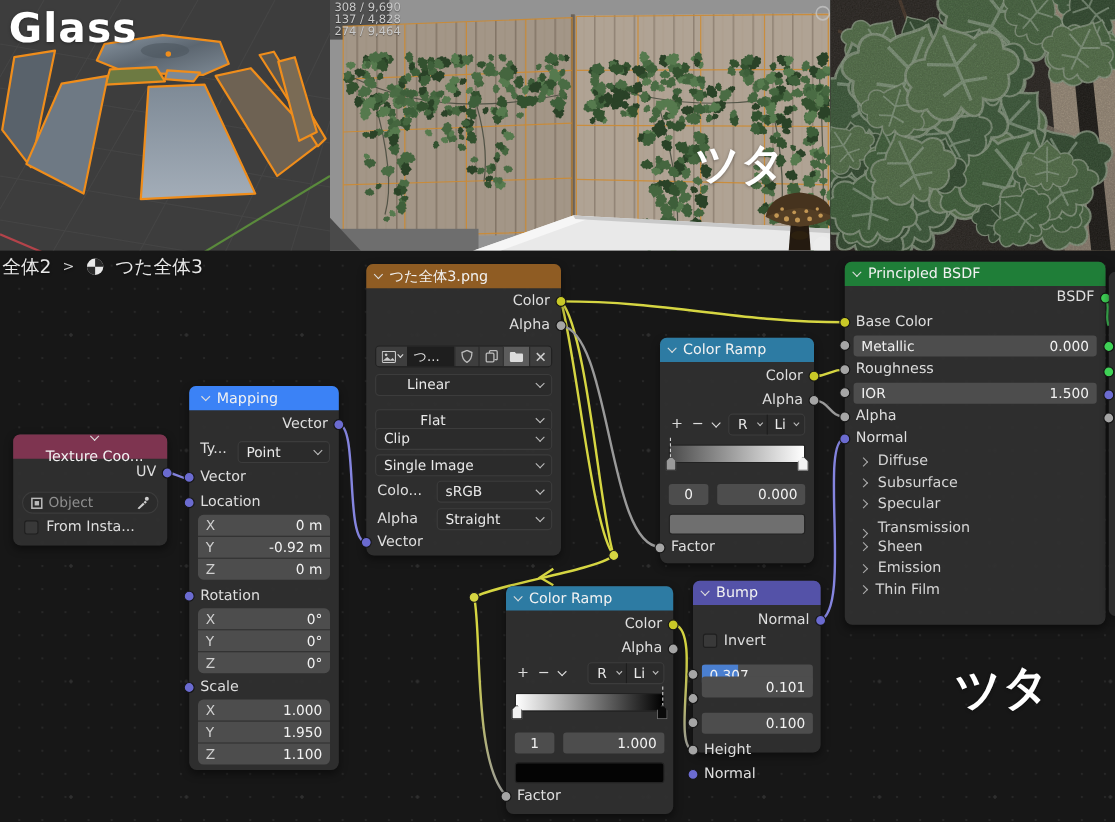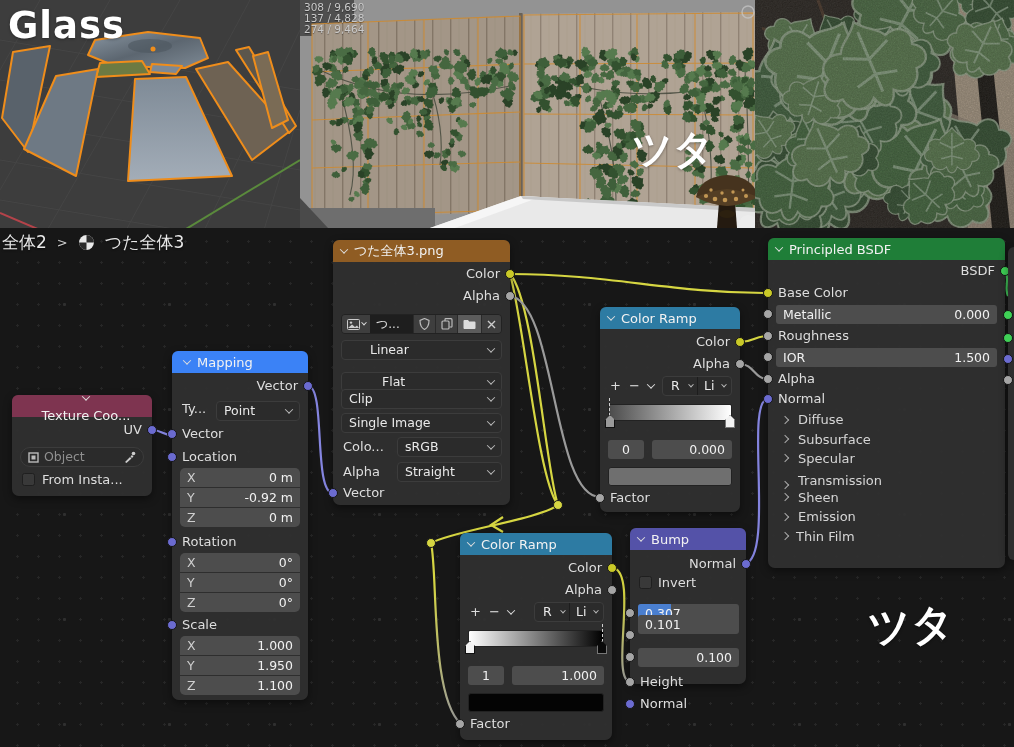--- a/index.html
+++ b/index.html
@@ -1079,21 +1079,21 @@
         <span>Bump</span>
       </div>
     <div class="lbl right" style="top:27px;">Normal</div>
     <div class="sock out" style="top:31px; background:#6b6bd0;"></div>
     <div class="checkbox" style="left:9px; top:48px;"></div>
     <div class="lbl" style="left:28px; top:46px;">Invert</div>
     <div class="field" style="left:8px; right:7px; top:76px; ">
         <div id="strengthfill" style="position: absolute; left: 0px; top: 0px; bottom: 0px; background: rgb(74, 127, 208); width: 33%;"></div>
         <span style="position:relative;">0.307</span>
       </div>
-    <div class="field" style="left:8px; right:7px; top:87px; ">
+    <div class="field" style="left:8px; right:7px; top:87px; justify-content:flex-end;">
         <span>0.101</span>
       </div>
     <div class="field" style="left:8px; right:7px; top:120px; justify-content:flex-end;">
         <span>0.100</span>
       </div>
     <div class="sock in" style="top:80px; background:#a5a5a5;"></div>
     <div class="sock in" style="top:102px; background:#a5a5a5;"></div>
     <div class="sock in" style="top:124px; background:#a5a5a5;"></div>
     <div class="lbl left" style="top:145px;">Height</div>
     <div class="sock in" style="top:149px; background:#a5a5a5;"></div>

